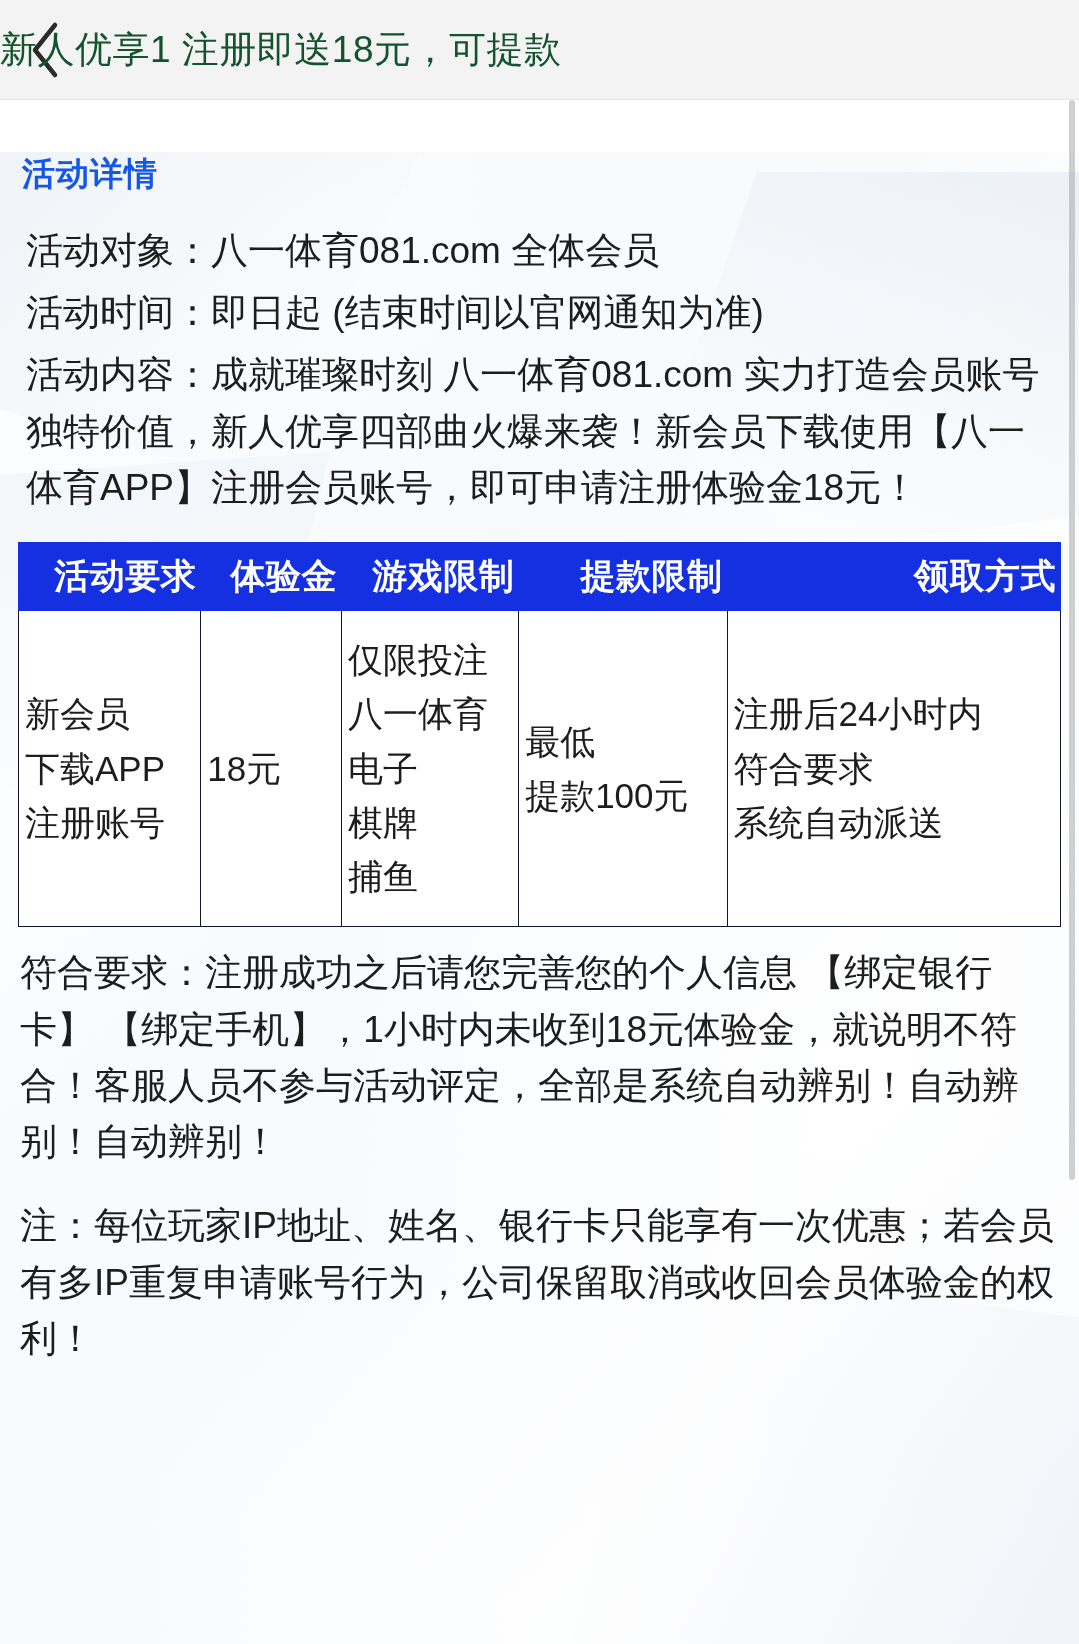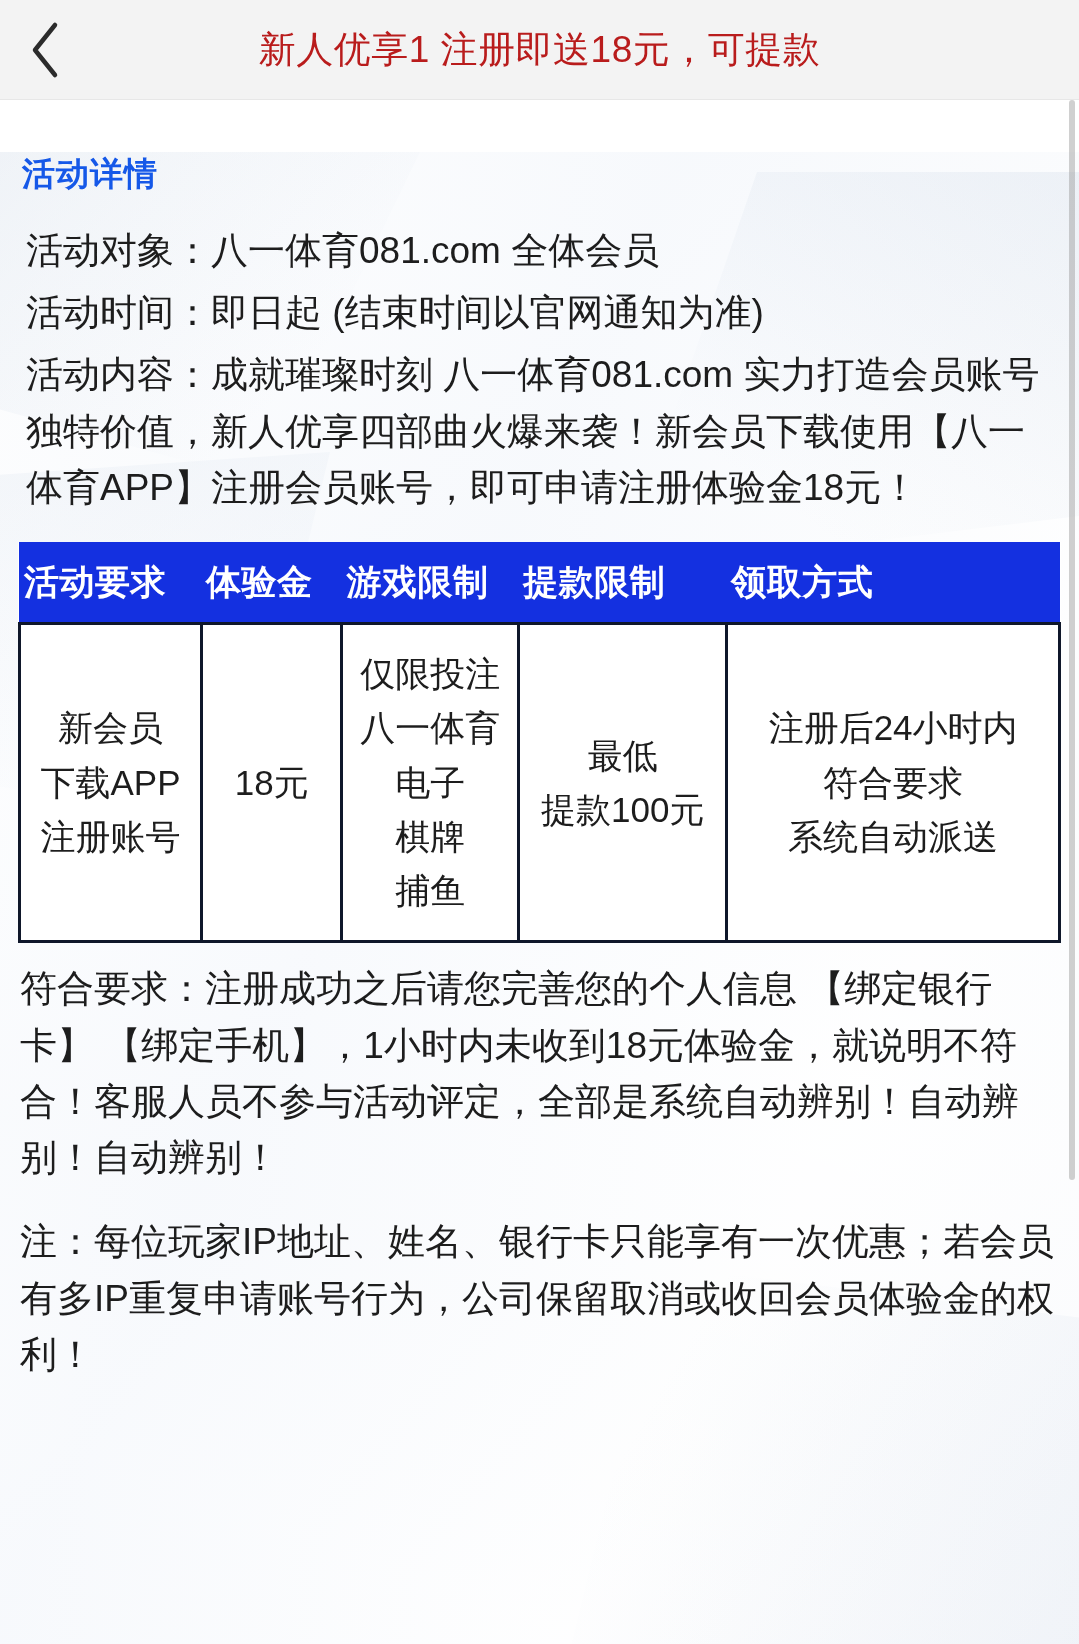--- a/index.html
+++ b/index.html
@@ -31,23 +31,22 @@
     height: 100px;
     display: flex;
     align-items: center;
     justify-content: center;
     cursor: pointer;
   }
   .back-btn svg { display: block; }
   .header-title {
     position: absolute;
     left: 0; right: 0;
-    text-align: center;
     font-size: 37px;
-    color: #b91c1c;
+    color: #14532d;
     letter-spacing: 0.5px;
     pointer-events: none;
   }
 
   
   .content {
     position: relative;
     padding: 0 0 40px 0;
     min-height: 1544px;
     background:
@@ -107,28 +106,27 @@
     border-collapse: collapse;
     margin: 6px 0 18px 0;
     background: #ffffff;
     table-layout: fixed;
   }
   table.promo th {
     background: #1430e0;
     color: #ffffff;
     font-size: 35px;
     font-weight: bold;
-    padding: 16px 4px;
-    text-align: left;
+    padding: 10px 4px;
+    text-align: right;
     border: 1px solid #1430e0;
     letter-spacing: 0.5px;
   }
   table.promo td {
-    border: 3px solid #0f172a;
-    text-align: center;
+    border: 1px solid #0f172a;
     font-size: 35px;
     color: #1d1d1d;
     padding: 22px 6px;
     line-height: 1.55;
     vertical-align: middle;
   }
   .c1 { width: 17.5%; }
   .c2 { width: 13.5%; }
   .c3 { width: 17%; }
   .c4 { width: 20%; }

